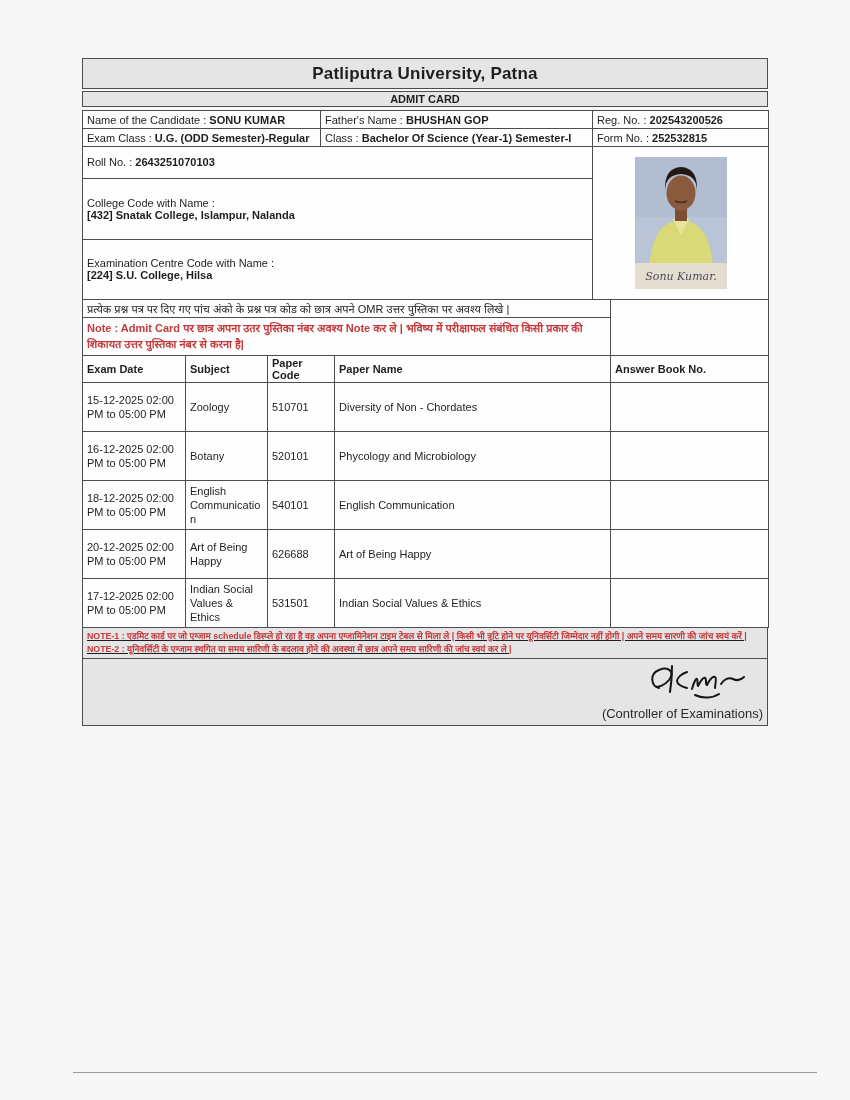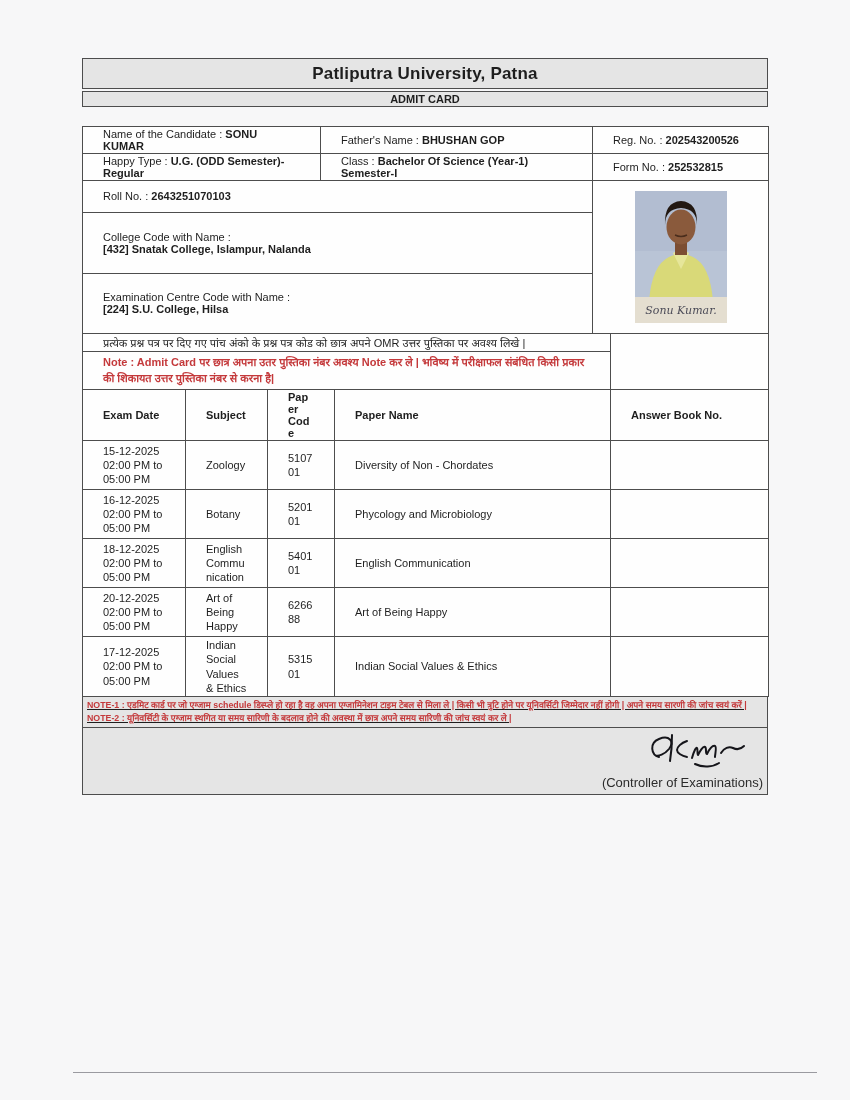--- a/index.html
+++ b/index.html
@@ -6,25 +6,25 @@
   * { box-sizing:border-box; margin:0; padding:0; }
   body { width:850px; height:1100px; background:#f7f7f8; position:relative;
          font-family:"Liberation Sans", sans-serif; color:var(--ink); }
   .card { position:absolute; left:82px; top:58px; width:686px; }
 
   .box { border:1px solid var(--border); background:#e5e5e5; }
   .box-title { height:31px; display:flex; align-items:center; justify-content:center;
                margin-bottom:2px; }
   .box-title .uni-name { font-size:17px; font-weight:bold; letter-spacing:.2px; }
   .box-admit { height:16px; display:flex; align-items:center; justify-content:center;
-               margin-bottom:19px; }
+               margin-bottom:3px; }
   .box-admit .admit-label { font-size:11px; font-weight:bold; }
 
   table { border-collapse:collapse; table-layout:fixed; width:686px; background:#fefefe; }
-  td, th { border:1px solid var(--border); padding:1px 20px; font-size:11px;
+  td, th { border:1px solid var(--border); padding:1px 4px; font-size:11px;
            text-align:left; vertical-align:middle; color:var(--ink); word-wrap:break-word; }
   .stack { margin-top:-1px; }
 
   .lbl { font-weight:normal; }
   .val { font-weight:bold; }
 
   .t-info td { height:18px; }
   .row-roll td { height:28px; }
   .row-college td { height:54px; }
   .row-centre td { height:53px; }
@@ -82,21 +82,21 @@
         </td>
         <td>
           <span class="lbl">Father's Name : </span><span class="val">BHUSHAN GOP</span>
         </td>
         <td>
           <span class="lbl">Reg. No. : </span><span class="val">202543200526</span>
         </td>
       </tr>
       <tr>
         <td>
-          <span class="lbl">Happy Type : </span><span class="val">U.G. (ODD Semester)-Regular</span>
+          <span class="lbl">Exam Class : </span><span class="val">U.G. (ODD Semester)-Regular</span>
         </td>
         <td>
           <span class="lbl">Class : </span><span class="val">Bachelor Of Science (Year-1) Semester-I</span>
         </td>
         <td>
           <span class="lbl">Form No. : </span><span class="val">252532815</span>
         </td>
       </tr>
     </tbody>
   </table>

